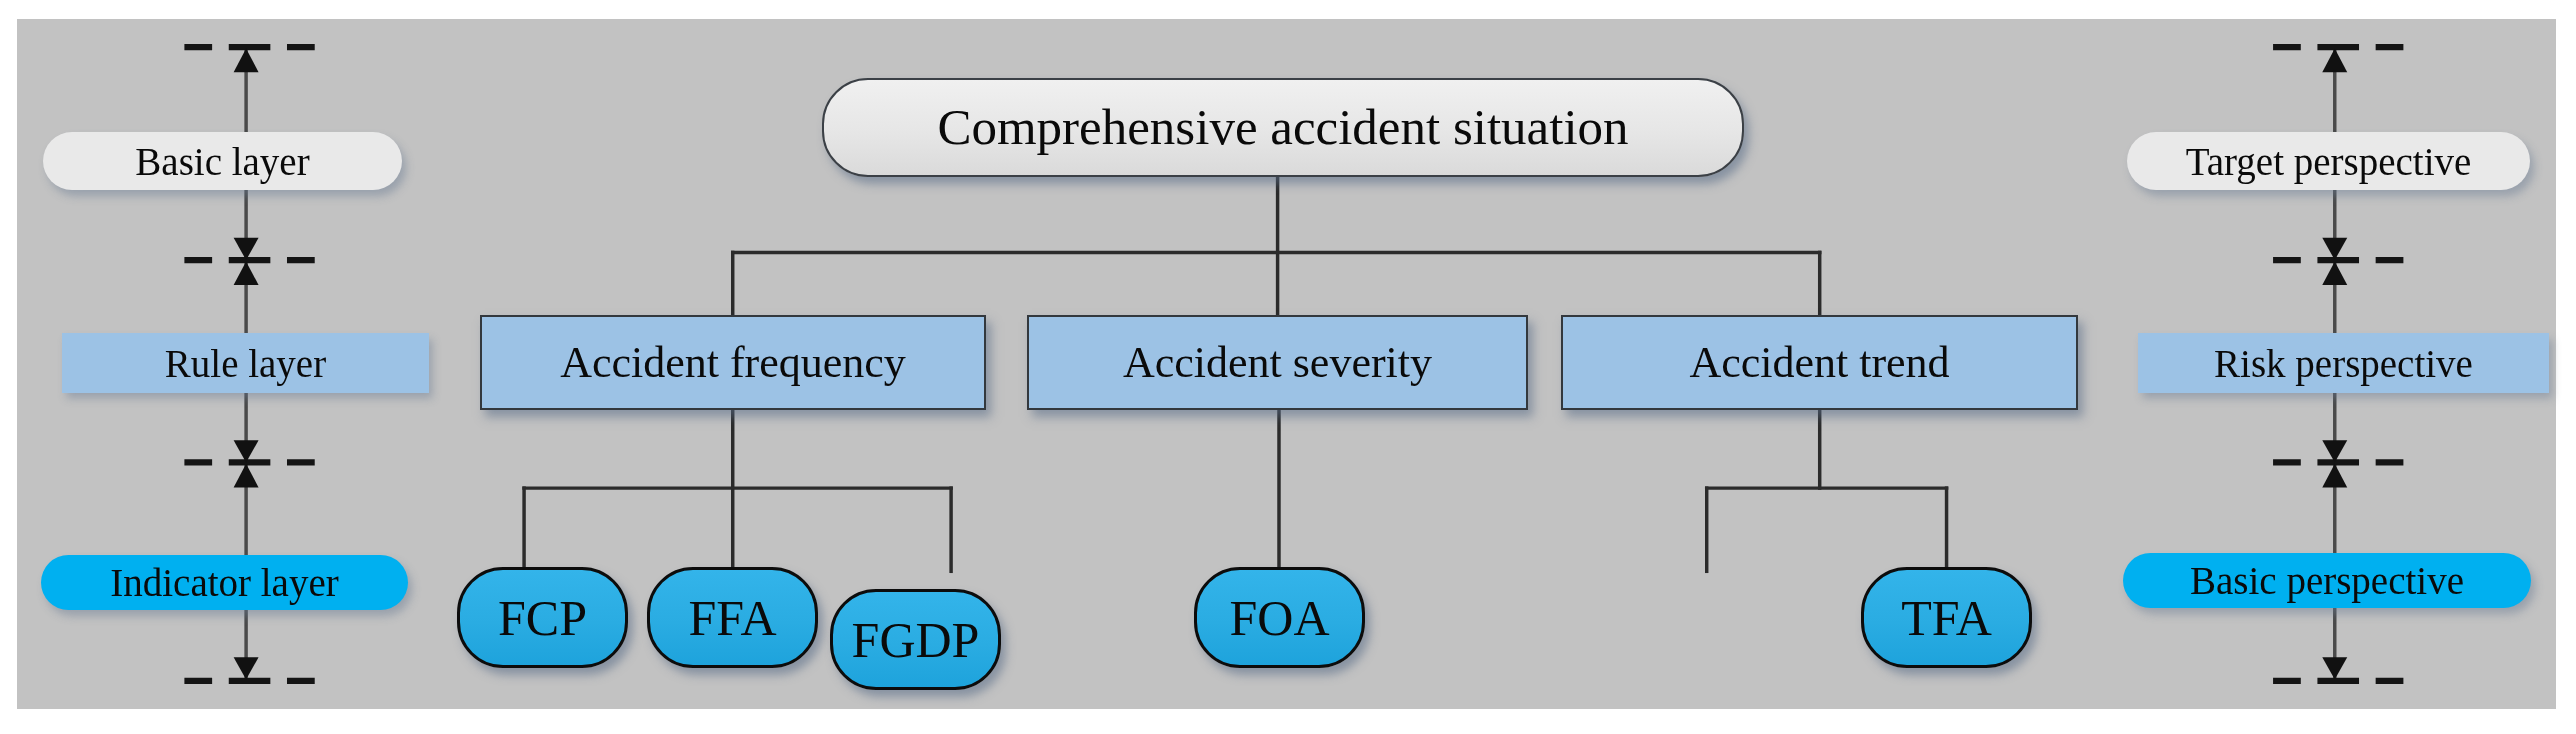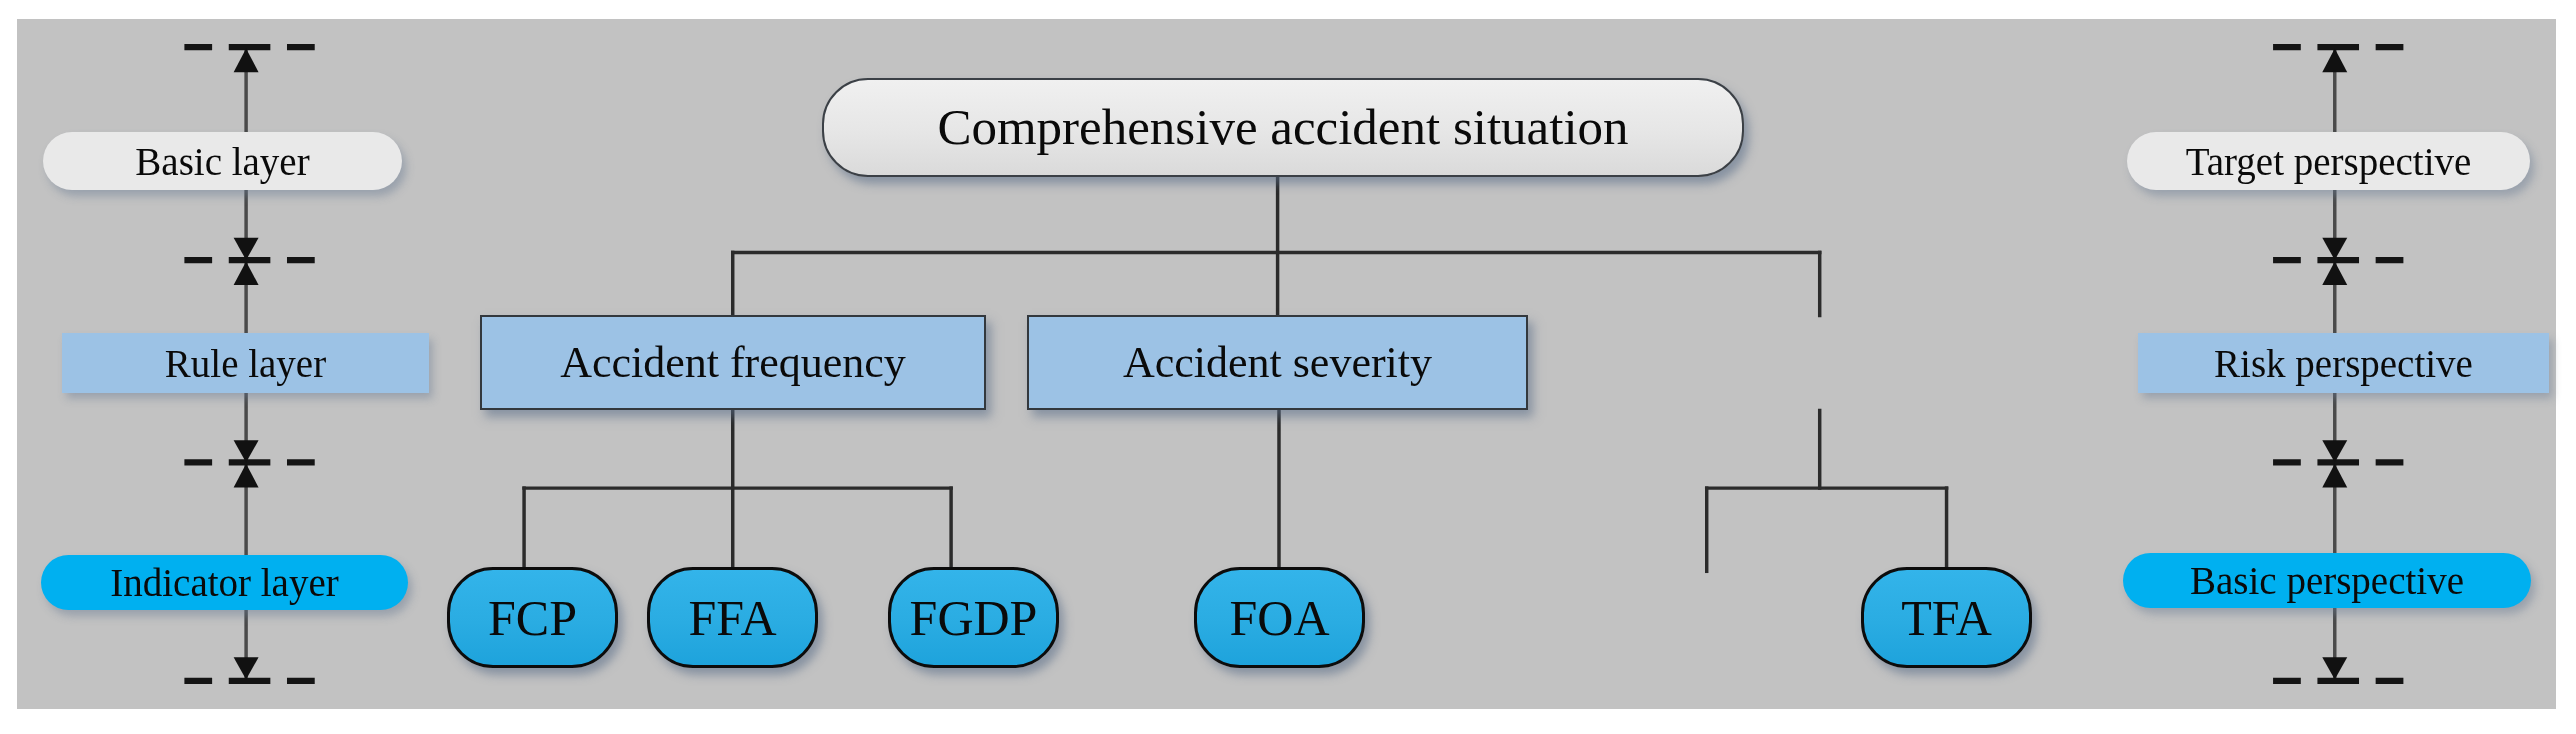--- a/index.html
+++ b/index.html
@@ -131,24 +131,25 @@
         <polygon points="3368,669 3350,703 3386,703"></polygon>
         <polygon points="3368,980 3350,948 3386,948"></polygon>
       </g>
     </g>
   </svg>
 
   <div class="box root-node node-shadow">Comprehensive accident situation</div>
 
   <div class="box rule-node rule-freq node-shadow">Accident frequency</div>
   <div class="box rule-node rule-sev node-shadow">Accident severity</div>
+  <div class="box rule-node rule-trend node-shadow">Accident trend</div>
 
-  <div class="box leaf-node node-shadow" style="left:447px;">FCP</div>
+  <div class="box leaf-node node-shadow" style="left:457px;">FCP</div>
   <div class="box leaf-node node-shadow" style="left:647px;">FFA</div>
-  <div class="box leaf-node node-shadow" style="left:888px;">FGDP</div>
+  <div class="box leaf-node node-shadow" style="left:830px;margin-top:22px;">FGDP</div>
   <div class="box leaf-node node-shadow" style="left:1194px;">FOA</div>
   <div class="box leaf-node node-shadow" style="left:1861px;">TFA</div>
 
   <div class="box side-label pill-gray soft-shadow lbl-target">Basic layer</div>
   <div class="box side-label rect-blue soft-shadow lbl-rule">Rule layer</div>
   <div class="box side-label pill-cyan soft-shadow lbl-indicator">Indicator layer</div>
 
   <div class="box side-label pill-gray soft-shadow lbl-overall">Target perspective</div>
   <div class="box side-label pill-cyan soft-shadow lbl-basic">Basic perspective</div>
   <div class="box side-label rect-blue soft-shadow lbl-risk">Risk perspective</div>

